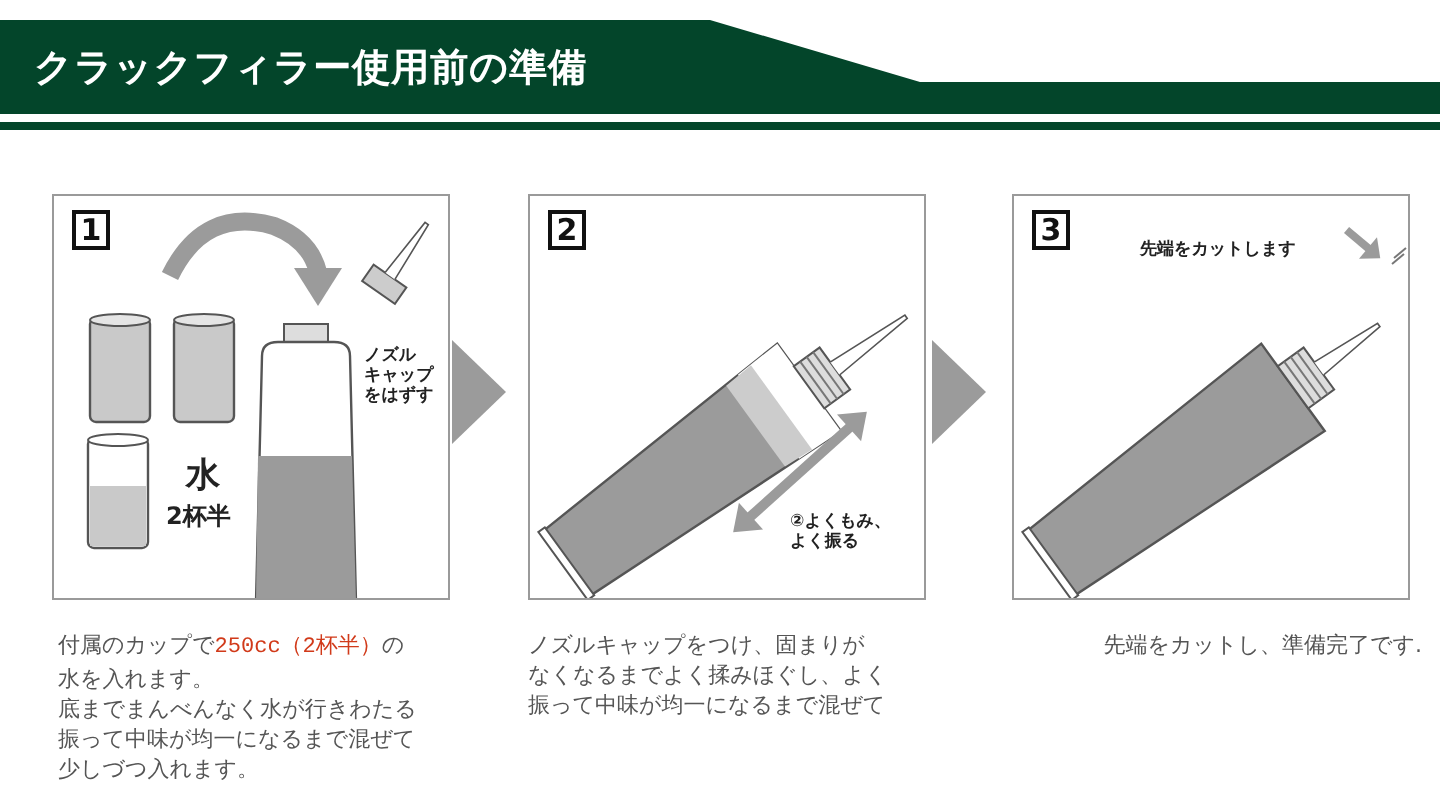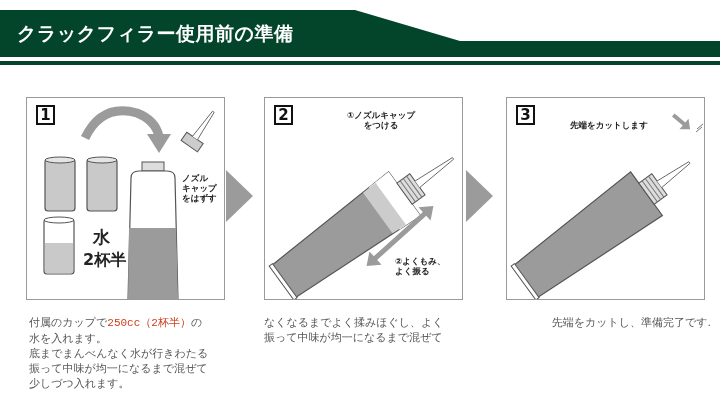--- a/index.html
+++ b/index.html
@@ -50,21 +50,21 @@
       <path d="M-3,0 L-1,-32 L1,-32 L3,0" fill="#fff" stroke="#555" stroke-width="0.8"></path>
     </g>
   </svg>
   <div class="step-num">1</div>
   <div class="lbl" style="left:155px;top:75px;">
     <div>ノズル</div>
     <div>キャップ</div>
     <div>をはずす</div>
   </div>
   <div class="water" style="left:66px;top:128px;font-size:17px;">水</div>
-  <div class="water" style="left:56px;top:152px;font-size:16px;">2杯半</div>
+  <div class="water" style="left:56px;top:152px;font-size:12px;">2杯半</div>
 </div>
 
 <svg class="next-arrow" style="left:226px;top:170px;" width="27" height="52">
   <polygon points="0,0 27,26 0,52" fill="#9b9b9b"></polygon>
 </svg>
 
 <div class="panel" style="left:264px;">
   <svg width="199" height="203">
     <g transform="translate(95,128) rotate(-36)">
       <path d="M-95,-20 L55,-27 L55,27 L-95,20 Z" fill="#9b9b9b" stroke="#555" stroke-width="1.2"></path>
@@ -78,24 +78,20 @@
       <path d="M71,-4 L115,-1 L115,1 L71,4" fill="#fff" stroke="#555" stroke-width="0.8"></path>
     </g>
 
     <g transform="translate(135,138) rotate(-42)">
       <line x1="-35" y1="0" x2="35" y2="0" stroke="#9b9b9b" stroke-width="5"></line>
       <polygon points="-45,0 -33,-9 -33,9" fill="#9b9b9b"></polygon>
       <polygon points="45,0 33,-9 33,9" fill="#9b9b9b"></polygon>
     </g>
   </svg>
   <div class="step-num">2</div>
-  <div class="lbl" style="left:82px;top:12px;text-align:center;">
-    <div>①ノズルキャップ</div>
-    <div>をつける</div>
-  </div>
   <div class="lbl" style="left:130px;top:158px;text-align:left;">
     <div>②よくもみ、</div>
     <div>よく振る</div>
   </div>
 </div>
 
 <svg class="next-arrow" style="left:466px;top:170px;" width="27" height="52">
   <polygon points="0,0 27,26 0,52" fill="#9b9b9b"></polygon>
 </svg>
 
@@ -123,18 +119,19 @@
 </div>
 
 <div class="desc" style="left:29px;">
   <span><span style="display:inline">付属のカップで</span><span class="red" style="display:inline">250cc（2杯半）</span><span style="display:inline">の</span></span>
   <span>水を入れます。</span>
   <span>底までまんべんなく水が行きわたる</span>
   <span>振って中味が均一になるまで混ぜて</span>
   <span>少しづつ入れます。</span>
 </div>
 <div class="desc" style="left:264px;">
+  <span>ノズルキャップをつけ、固まりが</span>
   <span>なくなるまでよく揉みほぐし、よく</span>
   <span>振って中味が均一になるまで混ぜて</span>
 </div>
 <div class="desc" style="left:506px;text-align:right;">
   <span>先端をカットし、準備完了です.</span>
 </div>
 
 </body></html>

